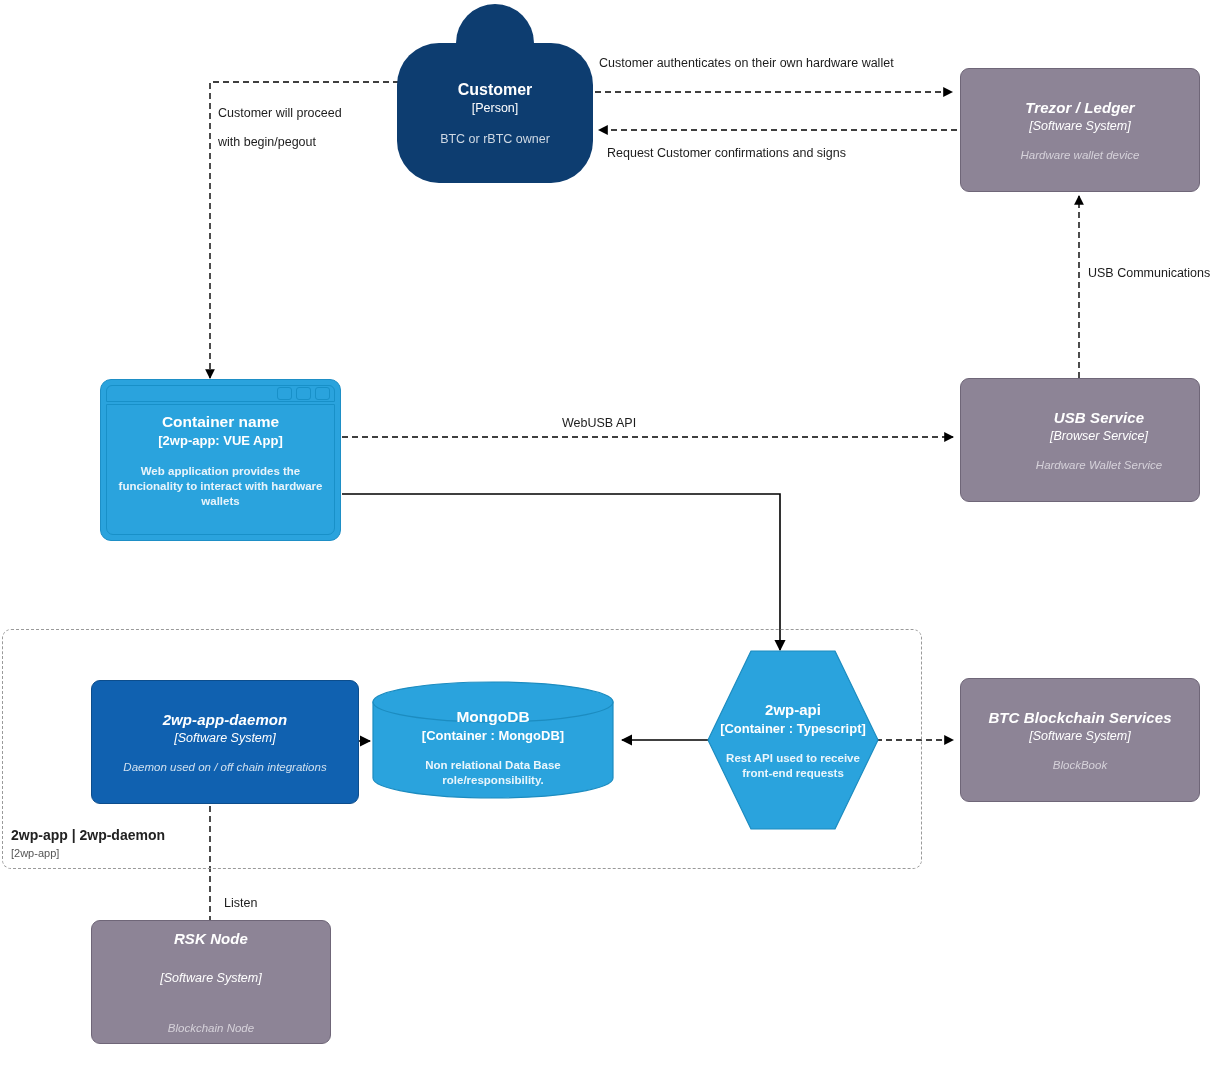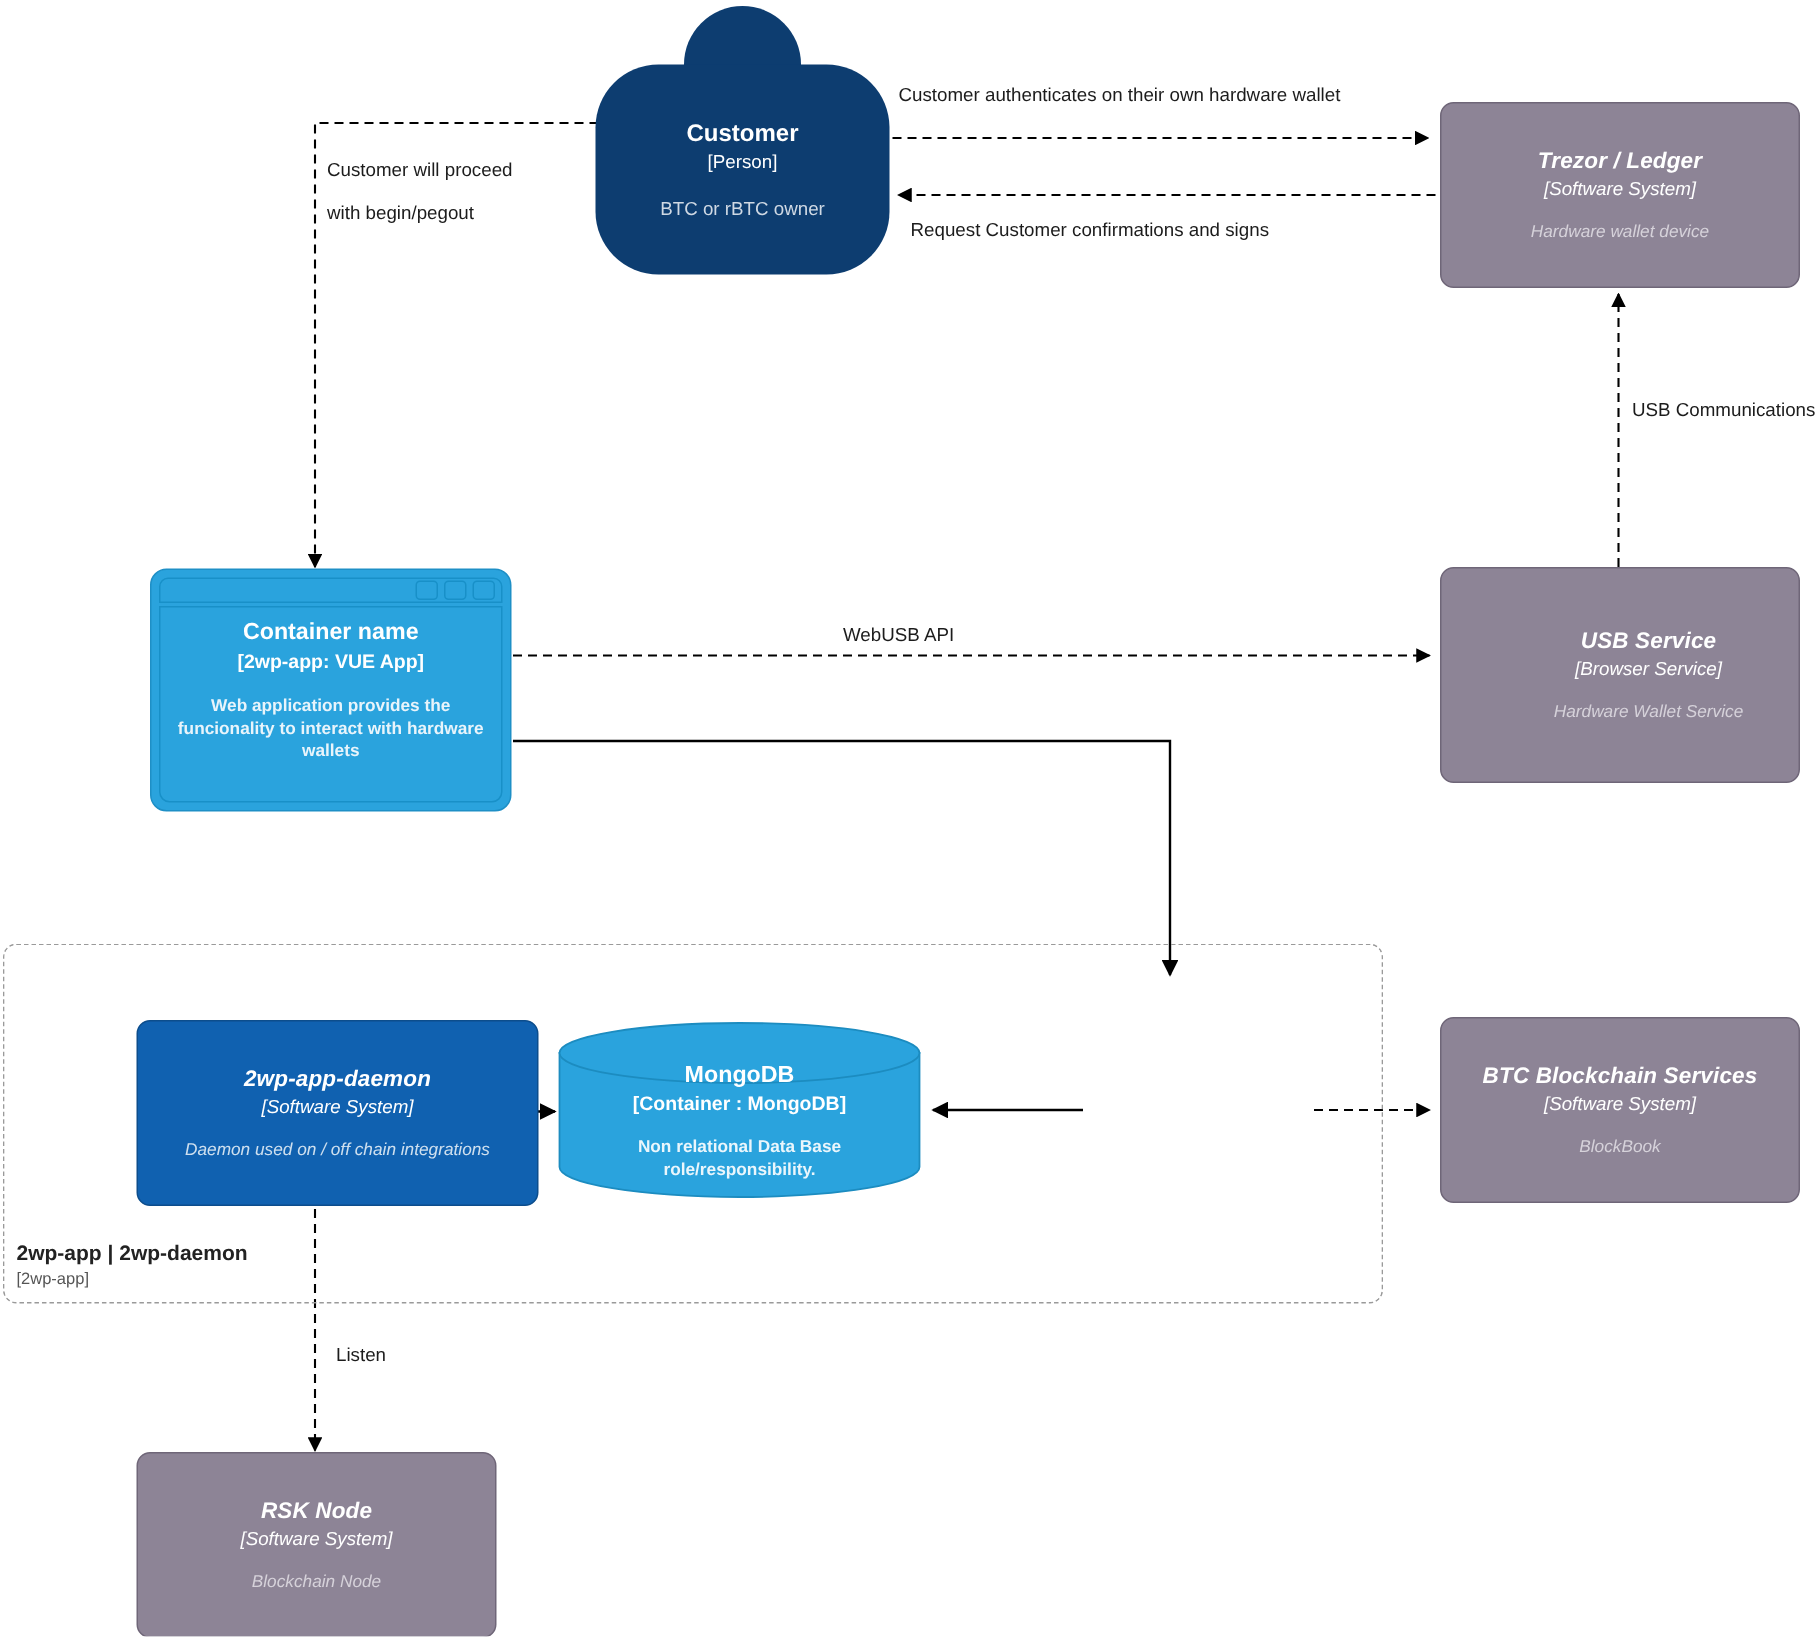--- a/index.html
+++ b/index.html
@@ -309,21 +309,21 @@
       <div class="n-desc">BTC or rBTC owner</div>
     </div>
   </div>
 
   <div class="node sys" style="left:960px; top:68px; width:240px; height:124px;">
     <div class="n-title">Trezor / Ledger</div>
     <div class="n-tech">[Software System]</div>
     <div class="n-desc">Hardware wallet device</div>
   </div>
 
-  <div class="node sys" style="left:960px; top:378px; width:240px; height:144px;padding-left:48px;">
+  <div class="node sys" style="left:960px; top:378px; width:240px; height:124px;padding-left:48px;">
     <div class="n-title">USB Service</div>
     <div class="n-tech">[Browser Service]</div>
     <div class="n-desc">Hardware Wallet Service</div>
   </div>
 
   <div class="browser" style="left:100px; top:379px; width:241px; height:162px;">
     <div class="browser-bar">
       <span class="browser-dot"></span>
       <span class="browser-dot"></span>
       <span class="browser-dot"></span>
@@ -346,26 +346,36 @@
       <path d="M 1 21 L 1 97 A 120 20 0 0 0 241 97 L 241 21 Z" fill="#2aa3dd" stroke="#1c8cc0" stroke-width="1.2"></path>
       <ellipse cx="121" cy="21" rx="120" ry="20" fill="#2aa3dd" stroke="#1c8cc0" stroke-width="1.2"></ellipse>
     </svg>
     <div class="cyl-text">
       <div class="n-title">MongoDB</div>
       <div class="n-tech">[Container : MongoDB]</div>
       <div class="n-desc">Non relational Data Base role/responsibility.</div>
     </div>
   </div>
 
+  <div class="hexagon" style="left:707px; top:650px; width:172px; height:180px;">
+    <svg class="hex-svg" width="172" height="180" viewBox="0 0 172 180">
+      <path d="M 44 1 L 128 1 L 171 90 L 128 179 L 44 179 L 1 90 Z" fill="#2aa3dd" stroke="#1c8cc0" stroke-width="1.2" stroke-linejoin="round"></path>
+    </svg>
+    <div class="hex-text">
+      <div class="n-title">2wp-api</div>
+      <div class="n-tech">[Container : Typescript]</div>
+      <div class="n-desc">Rest API used to receive front-end requests</div>
+    </div>
+  </div>
 
   <div class="node sys" style="left:960px; top:678px; width:240px; height:124px;">
     <div class="n-title">BTC Blockchain Services</div>
     <div class="n-tech">[Software System]</div>
     <div class="n-desc">BlockBook</div>
   </div>
 
-  <div class="node sys" style="left:91px; top:968px; width:240px; height:124px;">
+  <div class="node sys" style="left:91px; top:920px; width:240px; height:124px;gap:21px;">
     <div class="n-title">RSK Node</div>
     <div class="n-tech">[Software System]</div>
     <div class="n-desc">Blockchain Node</div>
   </div>
 
 </div>
 
 </body></html>

